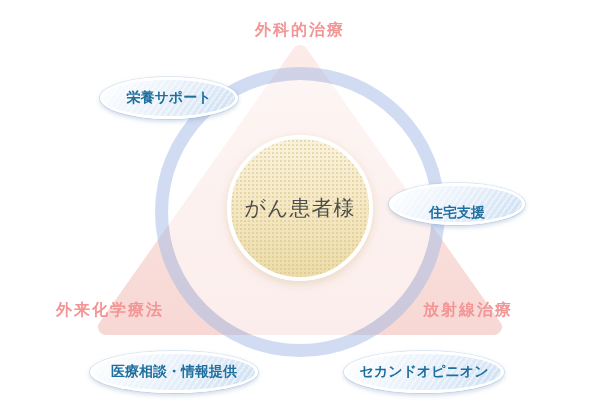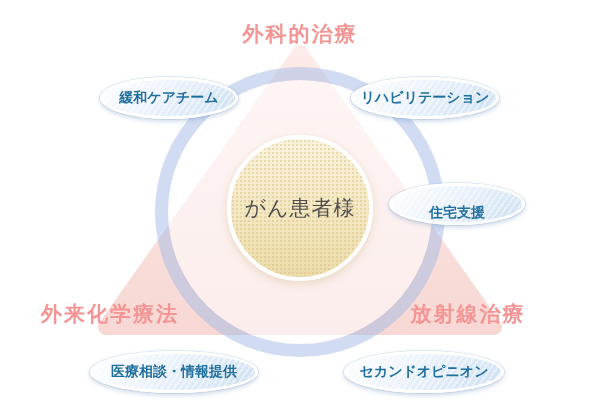--- a/index.html
+++ b/index.html
@@ -14,21 +14,21 @@
     position:absolute;left:155px;top:67px;width:290px;height:290px;
     border-radius:50%;
     border:13px solid rgba(164,186,230,0.50);
     background:rgba(255,255,255,0.55);
     background-clip:padding-box;
     box-sizing:border-box;
   }
   
   .treatment{
     position:absolute;transform:translateX(-50%);
-    color:#f39595;font-size:21px;font-weight:bold;letter-spacing:2px;white-space:nowrap;
+    color:#f39595;font-size:16px;font-weight:bold;letter-spacing:2px;white-space:nowrap;
   }
   .treatment.top{left:300px;top:20px;}
   .treatment.bl{left:110px;top:300px;}
   .treatment.br{left:468px;top:300px;}
   
   .oval{
     position:absolute;border-radius:50%;
     display:flex;align-items:center;justify-content:center;
     box-sizing:border-box;
     border:3px solid #ffffff;
@@ -73,24 +73,21 @@
     <path d="M300,53 L494,327 L106,327 Z" fill="url(#tg)" stroke="url(#tg)" stroke-width="16" stroke-linejoin="round"></path>
   </svg>
 
   <div class="ring"></div>
 
   <div class="treatment top">外科的治療</div>
   <div class="treatment bl">外来化学療法</div>
   <div class="treatment br">放射線治療</div>
 
   <div class="oval ov-kanwa">
-    <span>緩和ケアチーム</span>
-  </div>
-  <div class="oval ov-riha">
-    <span>リハビリテーション</span>
+    <span>栄養サポート</span>
   </div>
   <div class="oval ov-jutaku">
     <span>住宅支援</span>
   </div>
   <div class="oval ov-soudan">
     <span>医療相談・情報提供</span>
   </div>
   <div class="oval ov-second">
     <span>セカンドオピニオン</span>
   </div>

